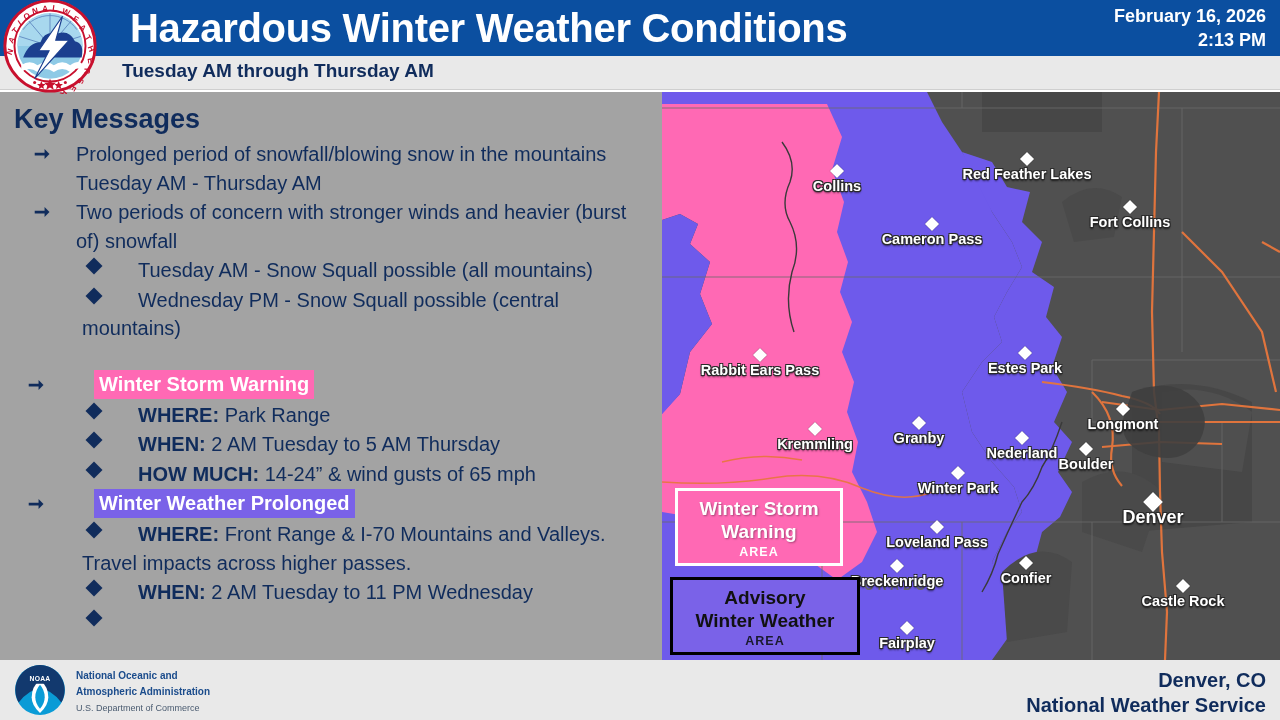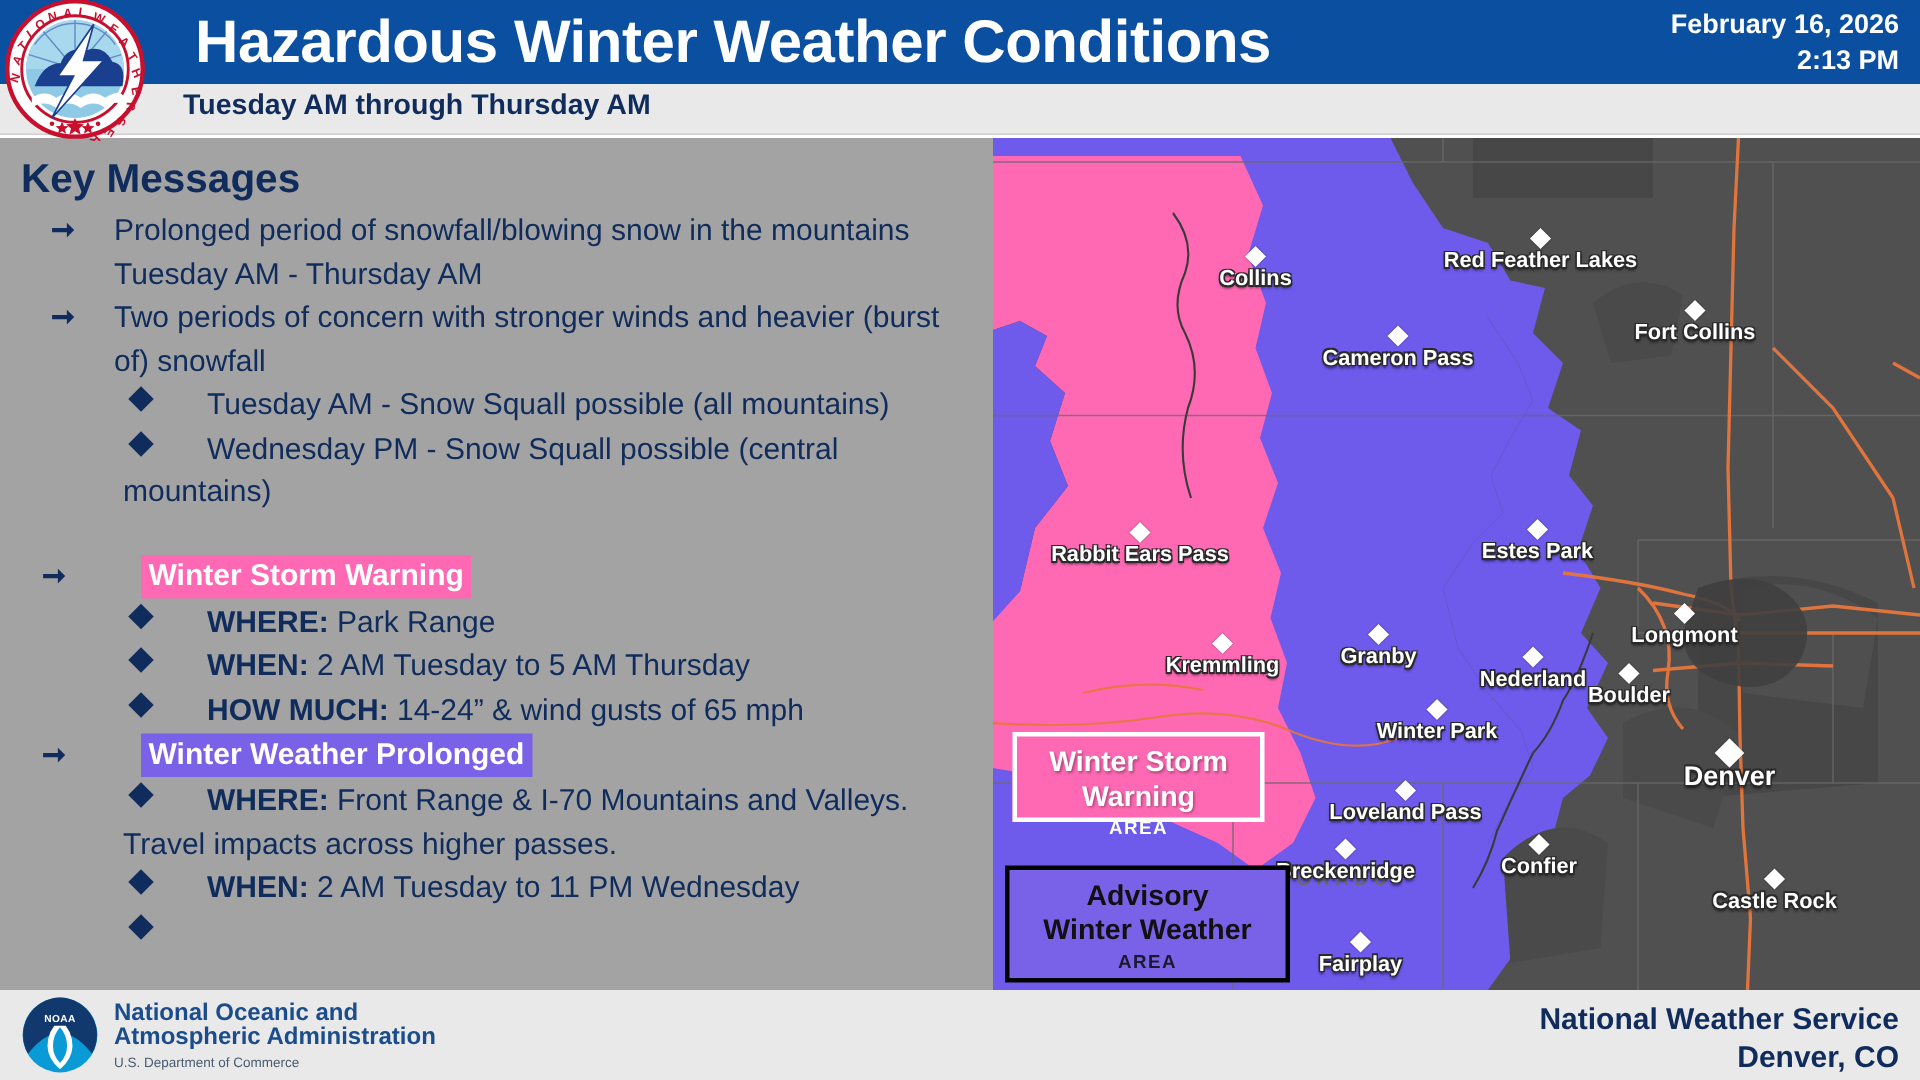--- a/index.html
+++ b/index.html
@@ -118,21 +118,21 @@
   .city .cname.big { font-size: 18px; }
 
   .state-watermark {
     position: absolute; left: 165px; top: 487px;
     font-size: 12px; letter-spacing: 4px; color: #6a6a6a; font-weight: bold;
   }
 
   
   .legend-box { position: absolute; text-align: center; }
   .legend-warning {
-    left: 13px; top: 396px; width: 168px; height: 60px;
+    left: 13px; top: 396px; width: 168px; height: 78px;
     background: #FF69B4; border: 3px solid #ffffff;
   }
   .legend-warning .l1 {
     font-size: 19px; font-weight: bold; color: #ffffff; line-height: 23px;
     padding-top: 6px; text-shadow: 1px 1px 2px rgba(0,0,0,.35);
   }
   .legend-warning .l2 {
     font-size: 12.5px; font-weight: bold; color: #ffffff; letter-spacing: 1px;
     margin-top: 2px;
   }
@@ -151,21 +151,21 @@
 
   
   .footer {
     position: absolute; left: 0; top: 660px; width: 1280px; height: 60px;
     background: #E9E9E9;
   }
   .footer-left { position: absolute; left: 14px; top: 4px; display: flex; align-items: center; }
   .noaa-logo { width: 52px; height: 52px; }
   .noaa-text { margin-left: 10px; }
   .noaa-text .n1 {
-    font-size: 16px; font-weight: bold; color: #1B4C8C; line-height: 16px;
+    font-size: 10px; font-weight: bold; color: #1B4C8C; line-height: 16px;
   }
   .noaa-text .n2 {
     font-size: 9px; color: #4a5b70; margin-top: 3px;
   }
   .footer-right {
     position: absolute; right: 14px; top: 8px; text-align: right;
     font-size: 20px; font-weight: bold; color: #102C5C; line-height: 25px;
   }
 </style>
 </head>
@@ -500,18 +500,18 @@
         <text x="50" y="33" text-anchor="middle" fill="#ffffff" font-family="'Liberation Sans', sans-serif" font-size="13" font-weight="bold" letter-spacing="0.5">NOAA</text>
       </svg>
       <div class="noaa-text">
         <div class="n1">National Oceanic and</div>
         <div class="n1">Atmospheric Administration</div>
         <div class="n2">U.S. Department of Commerce</div>
       </div>
     </div>
 
     <div class="footer-right">
+      <div>Denver, CO</div>
       <div>National Weather Service</div>
-      <div>Denver, CO</div>
     </div>
   </div>
 
 </div>
 
 </body></html>

